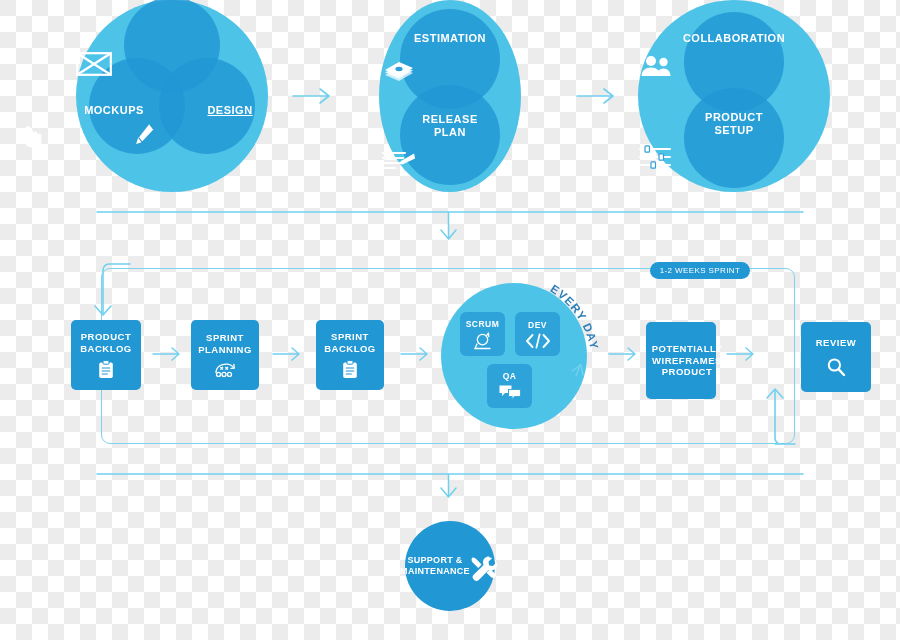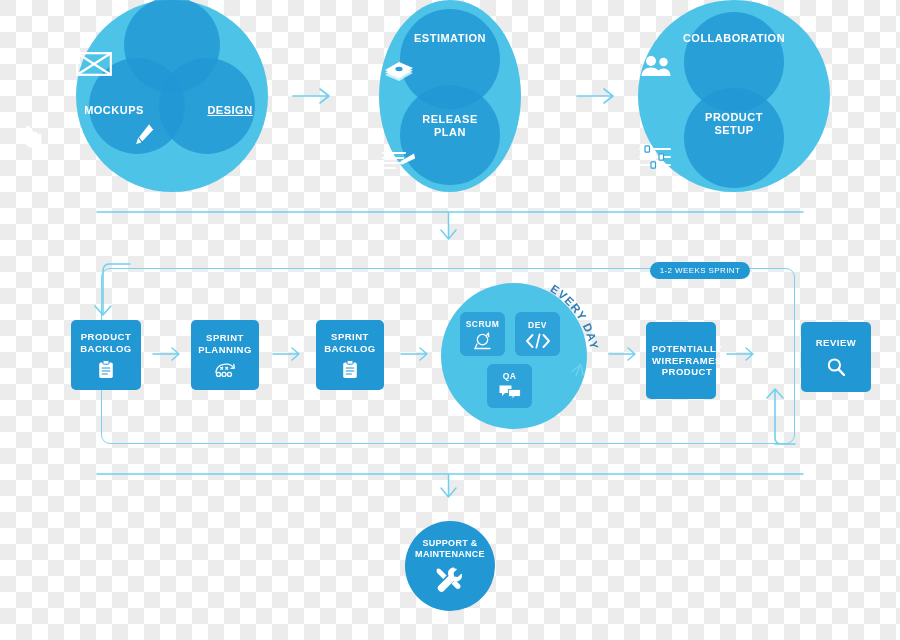--- a/index.html
+++ b/index.html
@@ -132,21 +132,20 @@
   
   #support-circle {
     position: absolute;
     left: 405px;
     top: 521px;
     width: 90px;
     height: 90px;
     background: #2197D4;
     border-radius: 50%;
     display: flex;
-    flex-direction: column;
     align-items: center;
     justify-content: center;
   }
   #support-circle .slabel {
     color: #fff;
     font-size: 9px;
     font-weight: bold;
     text-align: center;
     line-height: 1.25;
     letter-spacing: 0.3px;

